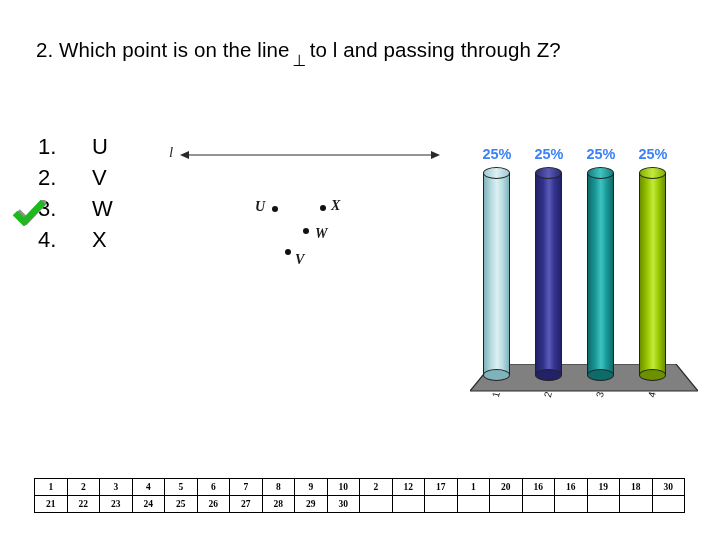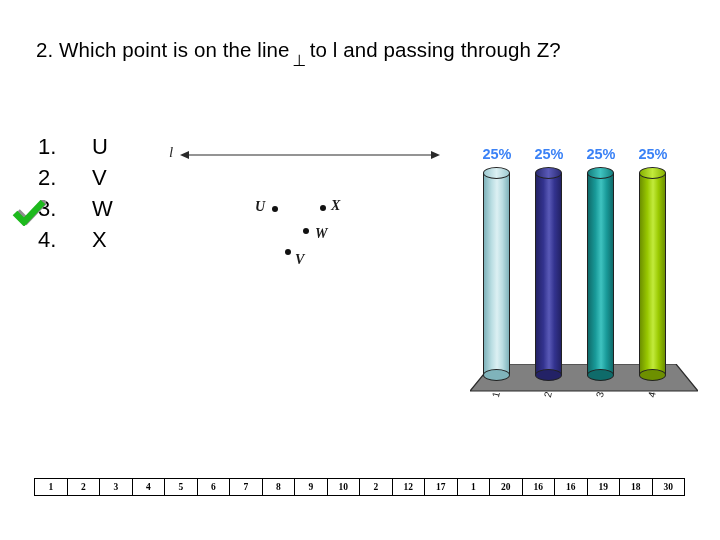--- a/index.html
+++ b/index.html
@@ -325,16 +325,38 @@
           <td>12</td>
           <td>17</td>
           <td>1</td>
           <td>20</td>
           <td>16</td>
           <td>16</td>
           <td>19</td>
           <td>18</td>
           <td>30</td>
         </tr>
+        <tr>
+          <td>21</td>
+          <td>22</td>
+          <td>23</td>
+          <td>24</td>
+          <td>25</td>
+          <td>26</td>
+          <td>27</td>
+          <td>28</td>
+          <td>29</td>
+          <td>30</td>
+          <td></td>
+          <td></td>
+          <td></td>
+          <td></td>
+          <td></td>
+          <td></td>
+          <td></td>
+          <td></td>
+          <td></td>
+          <td></td>
+        </tr>
       </tbody>
   </table>
 
 </div>
 
 </body></html>

